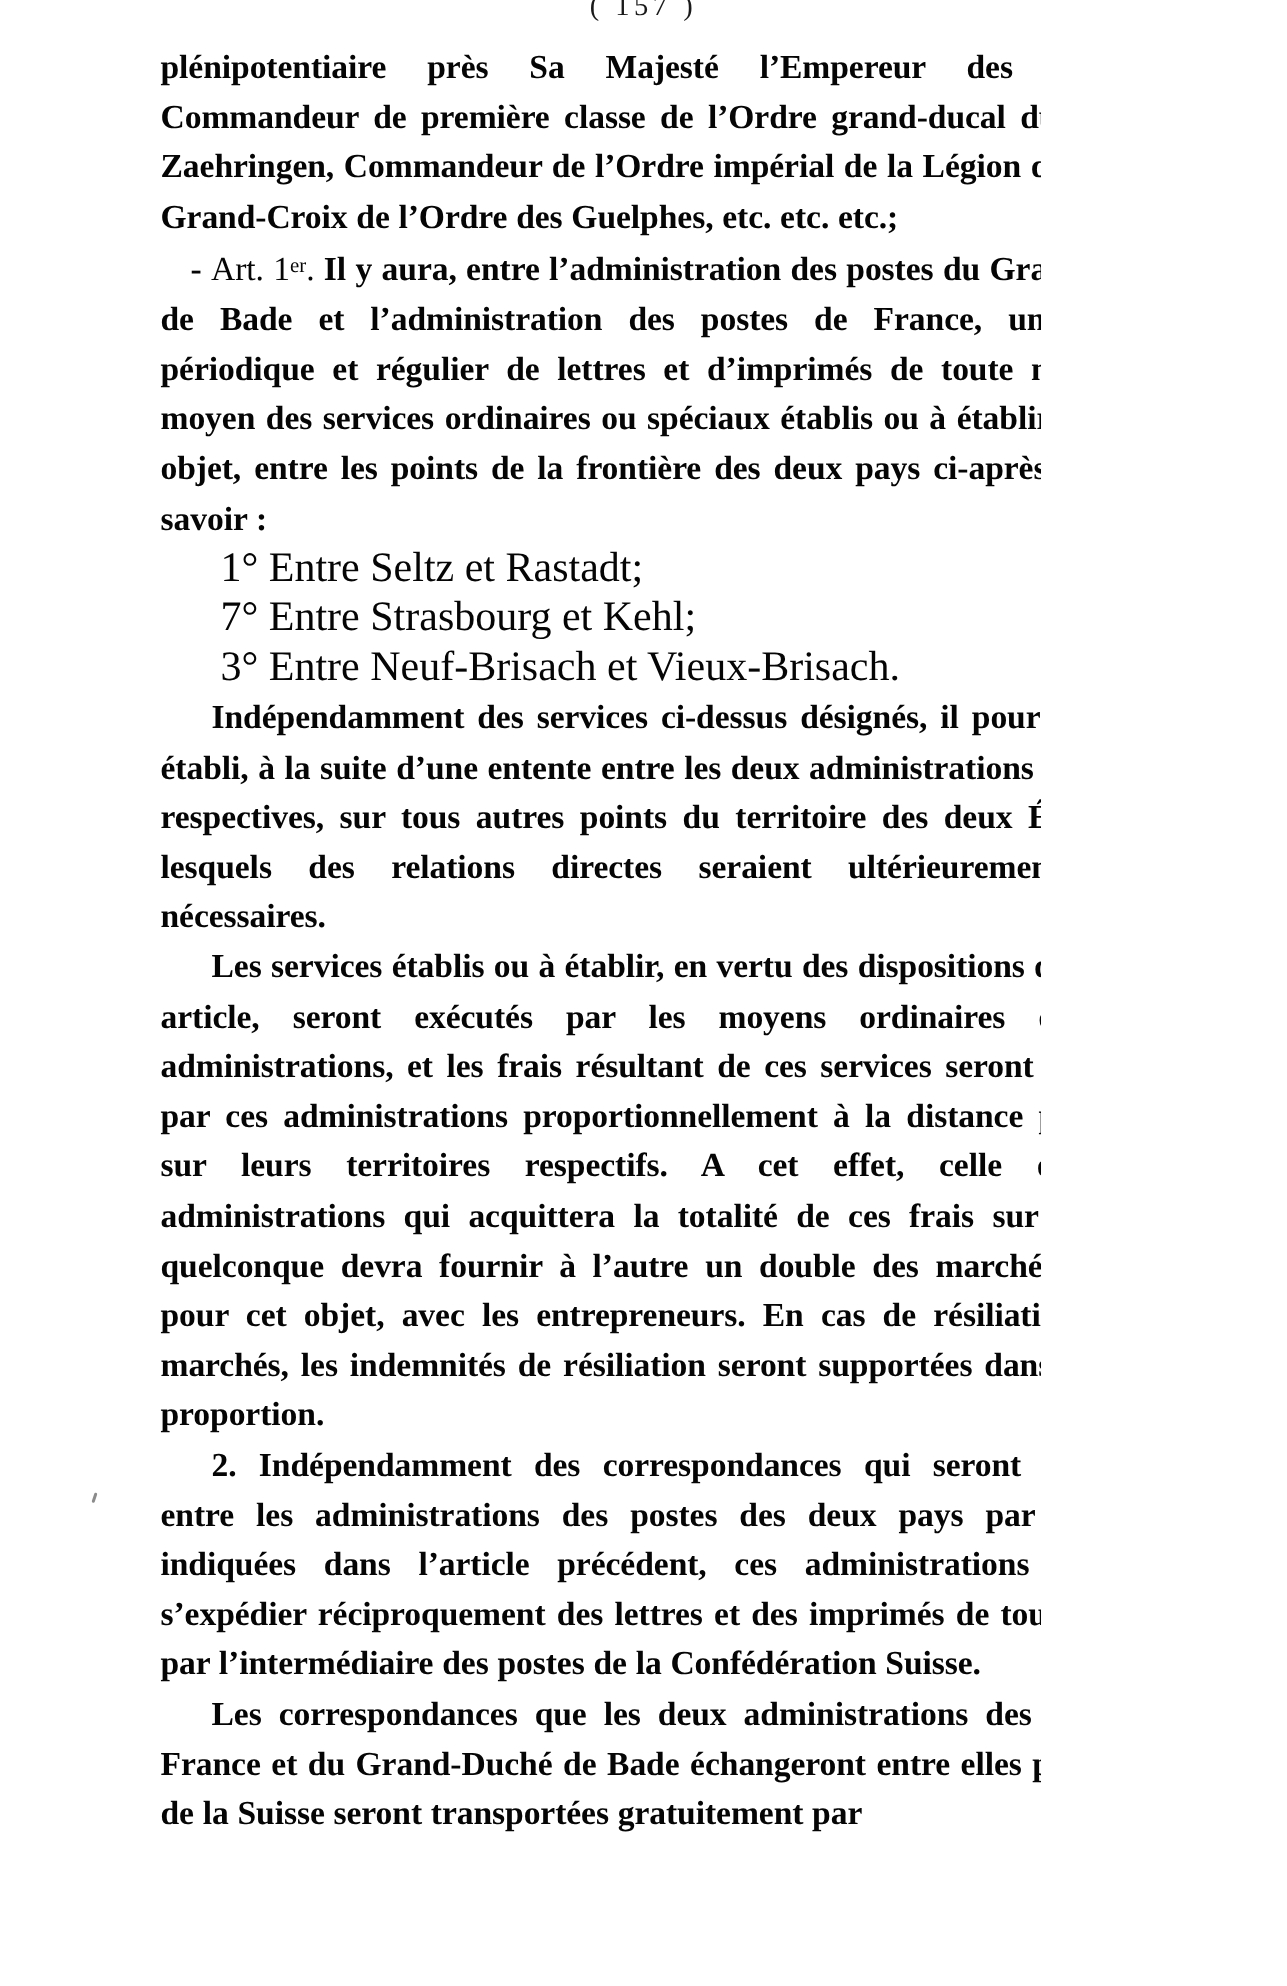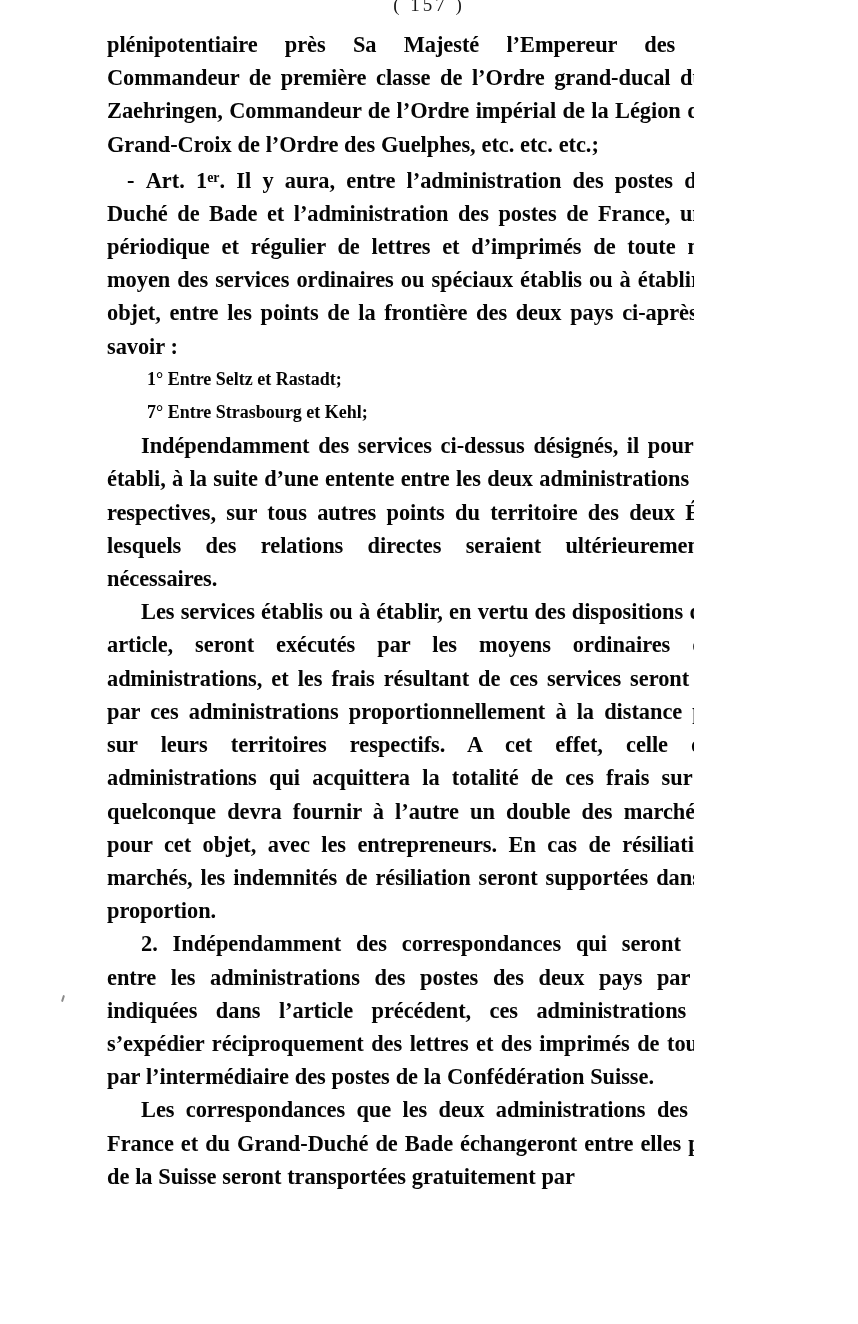--- a/index.html
+++ b/index.html
@@ -65,36 +65,36 @@
     text-indent: 20px;
   }
 
   ol.point-list {
     margin: 0;
     padding: 0;
     list-style: none;
   }
 
   ol.point-list li {
-    font-size: 18px;
+    font-size: 28px;
     line-height: 33.2px;
-    font-weight: 700;
+    font-weight: 400;
     padding-left: 40px;
     white-space: nowrap;
     color: #050505;
   }
 
   .art-label {
-    font-weight: 700;
+    font-weight: 400;
   }
 
   sup.ordinal {
     font-size: 0.62em;
     vertical-align: 0.42em;
-    font-weight: 700;
+    font-weight: 400;
     letter-spacing: 0;
   }
 
   .lead-dash {
     font-weight: 700;
   }
 
   
   .speck {
     position: absolute;
@@ -117,20 +117,21 @@
   <div class="textblock">
 
     <p class="para no-indent">plénipotentiaire près Sa Majesté l’Empereur des Français, Commandeur de première classe de l’Ordre grand-ducal du Lion de Zaehringen, Commandeur de l’Ordre impérial de la Légion d’honneur, Grand-Croix de l’Ordre des Guelphes, etc. etc. etc.;</p>
 
 
     <p class="para art-para"><span class="lead-dash">-</span> <span class="art-label">Art. 1</span><sup class="ordinal">er</sup><span class="art-label">.</span> <span>Il y aura, entre l’administration des postes du Grand-Duché de Bade et l’administration des postes de France, un échange périodique et régulier de lettres et d’imprimés de toute nature, au moyen des services ordinaires ou spéciaux établis ou à établir, pour cet objet, entre les points de la frontière des deux pays ci-après désignés, savoir :</span></p>
 
     <ol class="point-list">
       <li>1° Entre Seltz et Rastadt;</li>
       <li>7° Entre Strasbourg et Kehl;</li>
+      <li>3° Entre Neuf-Brisach et Vieux-Brisach.</li>
     </ol>
 
     <p class="para">Indépendamment des services ci-dessus désignés, il pourra en être établi, à la suite d’une entente entre les deux administrations des postes respectives, sur tous autres points du territoire des deux États pour lesquels des relations directes seraient ultérieurement jugées nécessaires.</p>
 
     <p class="para">Les services établis ou à établir, en vertu des dispositions du présent article, seront exécutés par les moyens ordinaires des deux administrations, et les frais résultant de ces services seront supportés par ces administrations proportionnellement à la distance parcourue sur leurs territoires respectifs. A cet effet, celle des deux administrations qui acquittera la totalité de ces frais sur un point quelconque devra fournir à l’autre un double des marchés conclus, pour cet objet, avec les entrepreneurs. En cas de résiliation de ces marchés, les indemnités de résiliation seront supportées dans la même proportion.</p>
 
     <p class="para">2. Indépendamment des correspondances qui seront échangées entre les administrations des postes des deux pays par les voies indiquées dans l’article précédent, ces administrations pourront s’expédier réciproquement des lettres et des imprimés de toute nature, par l’intermédiaire des postes de la Confédération Suisse.</p>
 
     <p class="para">Les correspondances que les deux administrations des postes de France et du Grand-Duché de Bade échangeront entre elles par la voie de la Suisse seront transportées gratuitement par</p>
 

